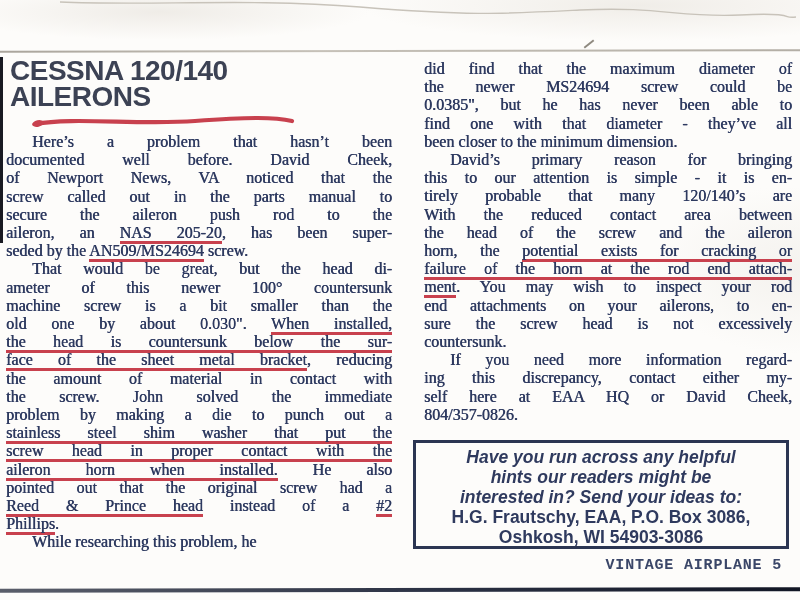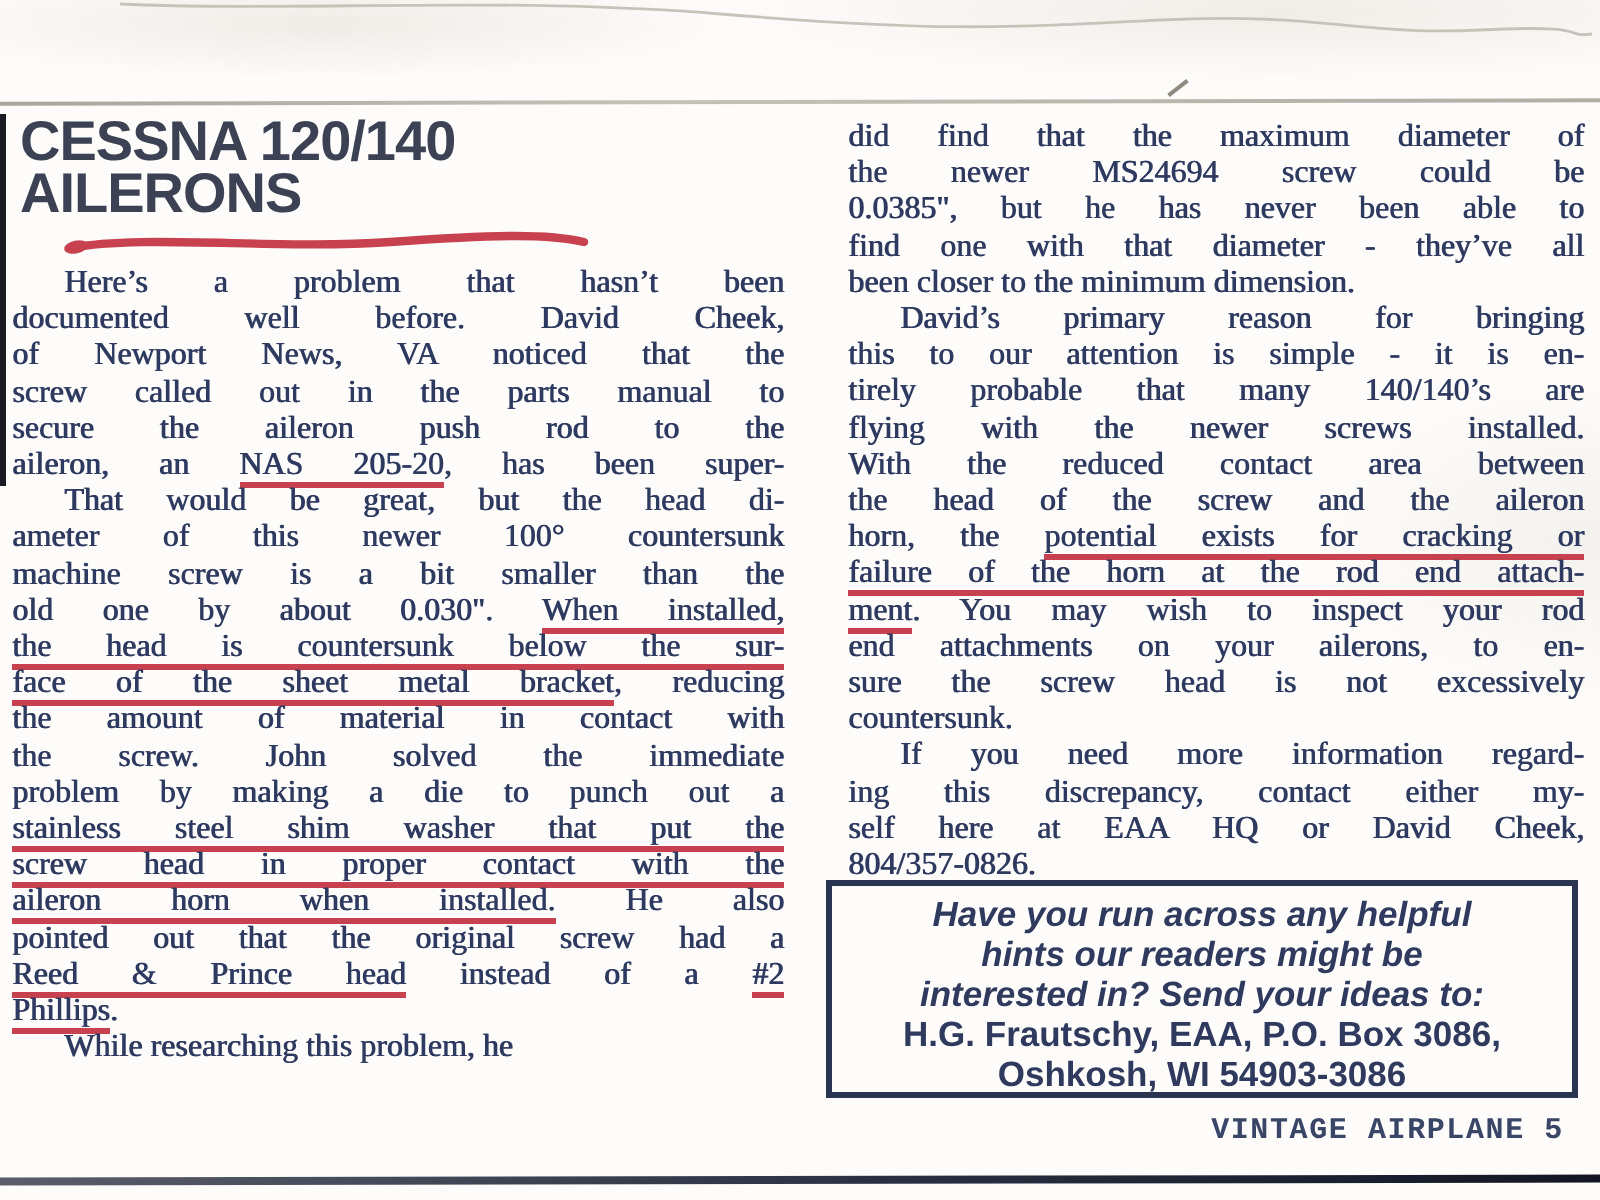--- a/index.html
+++ b/index.html
@@ -114,20 +114,21 @@
       <ellipse cx="8" cy="10.5" rx="6" ry="3.2" fill="#c8414e" transform="rotate(-12 8 10.5)"></ellipse>
     </svg>
     <div>
         <div class="para">
           <div class="line ind">Here’s a problem that hasn’t been</div>
           <div class="line">documented well before. David Cheek,</div>
           <div class="line">of Newport News, VA noticed that the</div>
           <div class="line">screw called out in the parts manual to</div>
           <div class="line">secure the aileron push rod to the</div>
           <div class="line">aileron, an <span class="u">NAS 205-20</span>, has been super-</div>
+          <div class="line nj">seded by the <span class="u">AN509/MS24694</span> screw.</div>
         </div>
         <div class="para">
           <div class="line ind">That would be great, but the head di-</div>
           <div class="line">ameter of this newer 100° countersunk</div>
           <div class="line">machine screw is a bit smaller than the</div>
           <div class="line">old one by about 0.030". <span class="u">When installed,</span></div>
           <div class="line"><span class="u">the head is countersunk below the sur-</span></div>
           <div class="line"><span class="u">face of the sheet metal bracket</span>, reducing</div>
           <div class="line">the amount of material in contact with</div>
           <div class="line">the screw. John solved the immediate</div>
@@ -150,22 +151,21 @@
         <div class="para">
           <div class="line">did find that the maximum diameter of</div>
           <div class="line">the newer MS24694 screw could be</div>
           <div class="line">0.0385", but he has never been able to</div>
           <div class="line">find one with that diameter - they’ve all</div>
           <div class="line nj">been closer to the minimum dimension.</div>
         </div>
         <div class="para">
           <div class="line ind">David’s primary reason for bringing</div>
           <div class="line">this to our attention is simple - it is en-</div>
-          <div class="line">tirely probable that many 140/140’s are</div>
-          <div class="line">flying with the newer screws installed.</div>
+          <div class="line">tirely probable that many 120/140’s are</div>
           <div class="line">With the reduced contact area between</div>
           <div class="line">the head of the screw and the aileron</div>
           <div class="line">horn, the <span class="u">potential exists for cracking or</span></div>
           <div class="line"><span class="u">failure of the horn at the rod end attach-</span></div>
           <div class="line"><span class="u">ment</span>. You may wish to inspect your rod</div>
           <div class="line">end attachments on your ailerons, to en-</div>
           <div class="line">sure the screw head is not excessively</div>
           <div class="line nj">countersunk.</div>
         </div>
         <div class="para">

